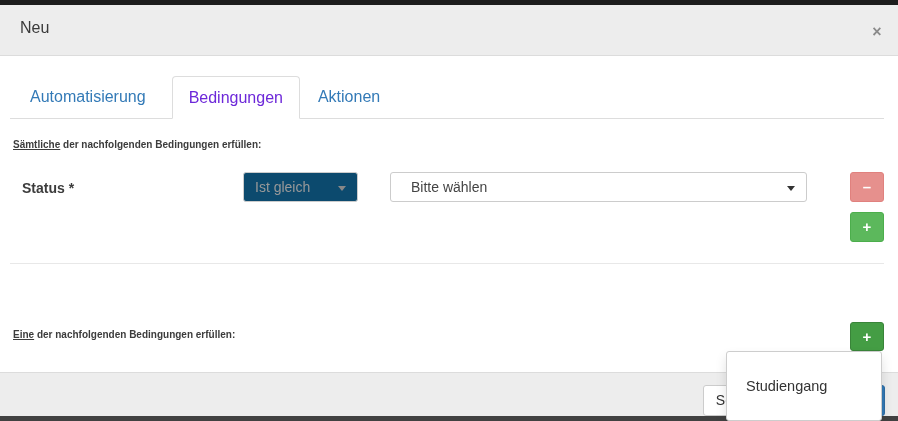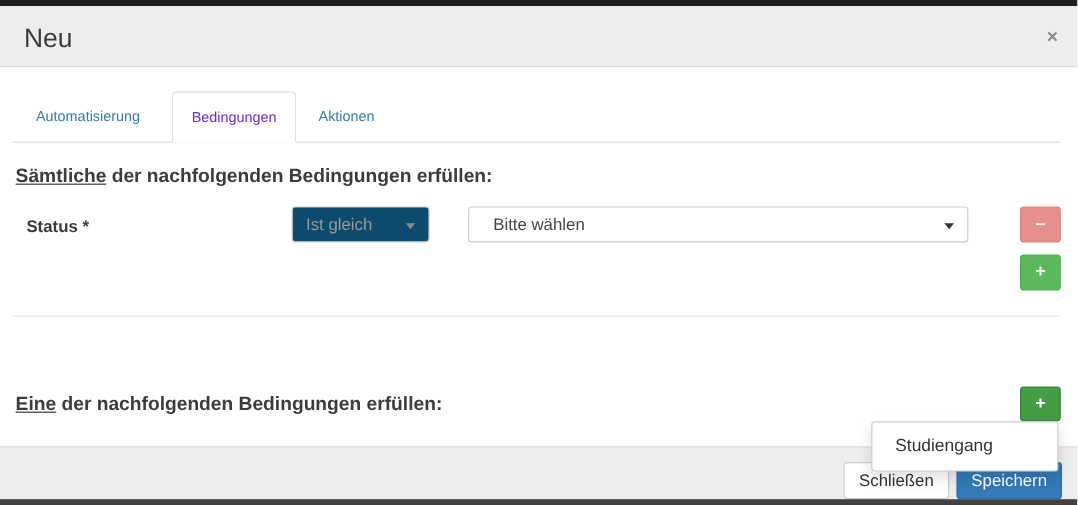--- a/index.html
+++ b/index.html
@@ -26,59 +26,59 @@
     background: #414141;
   }
   
   .modal-header {
     position: absolute; left: 0; top: 5px; width: 898px; height: 51px;
     background: #ededed;
     border-bottom: 1px solid #dcdcdc;
   }
   .modal-title {
     position: absolute; left: 20px; top: 14px;
-    font-size: 22px; font-weight: 400; color: #3a3a3a;
+    font-size: 16px; font-weight: 400; color: #3a3a3a;
   }
   .close-btn {
     position: absolute; right: 10px; top: 16px;
     width: 22px; height: 22px; line-height: 22px;
     text-align: center;
     font-size: 16px; font-weight: 700; color: #8a8a8a;
     cursor: pointer;
   }
   
   .tabs {
     position: absolute; left: 10px; top: 76px; width: 874px; height: 43px;
     border-bottom: 1px solid #ddd;
   }
   .tab {
     position: relative;
     float: left;
     padding: 11px 16px 10px 16px;
     margin-right: 2px;
-    font-size: 12px;
+    font-size: 16px;
     color: #337ab7;
     cursor: pointer;
     line-height: 20px;
     text-align: right;
   }
   .tab:first-child { padding-left: 20px; padding-right: 24px; }
   .tab.active {
     background: #fff;
     color: #6d28d9;
     border: 1px solid #ddd;
     border-bottom: 1px solid #fff;
     border-radius: 4px 4px 0 0;
     margin-bottom: -1px;
     cursor: default;
   }
   
   .section-heading {
     position: absolute; left: 13px;
-    font-weight: 700; color: #3c3c3c; font-size: 16px;
+    font-weight: 700; color: #3c3c3c; font-size: 10px;
   }
   .section-heading .kw { text-decoration: underline; }
   .heading-all { top: 139px; }
   .heading-any { top: 286px; margin-top: 43px; }
   
   .row-label {
     position: absolute; left: 22px; top: 180px;
     font-weight: 700; color: #3c3c3c;
   }
   .select {
@@ -146,21 +146,21 @@
     left: 797px; width: 88px;
     background: #337ab7; border: 1px solid #2e6da4; color: #fff;
   }
   
   .dropdown-menu {
     position: absolute; left: 726px; top: 351px; width: 156px;
     background: #fff;
     border: 1px solid #cdcdcd;
     border-radius: 3px;
     box-shadow: 0 6px 12px rgba(0,0,0,0.12);
-    padding: 6px 0;
+    padding: 20px 0;
     z-index: 50;
   }
   .dropdown-item {
     padding: 4px 8px 4px 19px;
     font-size: 14.5px; color: #333;
     line-height: 20px;
     cursor: pointer;
     white-space: nowrap;
   }
   .clearfix::after { content: ""; display: table; clear: both; }

